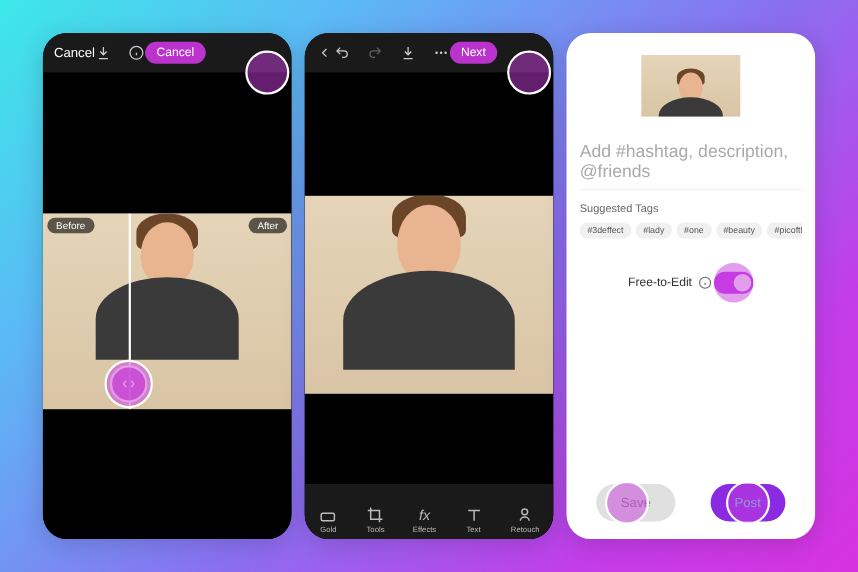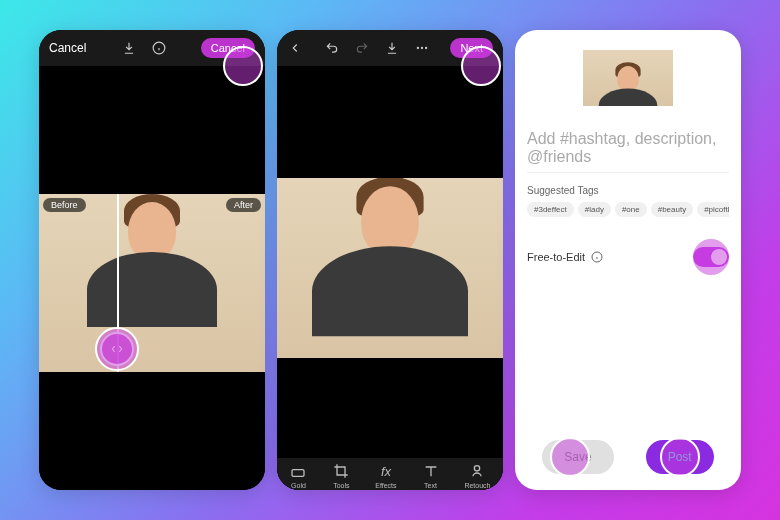--- a/index.html
+++ b/index.html
@@ -1,45 +1,45 @@
 <!DOCTYPE html>
 <html><head>
 <meta charset="utf-8">
 <style>
 *{margin:0;padding:0;box-sizing:border-box;font-family:-apple-system,Helvetica,Arial,sans-serif}
 body{width:780px;height:520px;background:linear-gradient(135deg,#3ce8e8 0%,#5cb8f5 25%,#8a6ff0 55%,#c23de8 80%,#d633e0 100%);display:flex;align-items:center;justify-content:center;gap:12px;padding:30px}
 .phone{width:226px;height:460px;background:#fff;border-radius:22px;overflow:hidden;position:relative;box-shadow:0 4px 20px rgba(0,0,0,.15)}
 .dark{background:#000}
-.topbar{height:36px;display:flex;align-items:center;justify-content:space-between;padding:0 10px;background:#1a1a1a;color:#fff;font-size:12px}
+.topbar{height:36px;display:flex;align-items:center;justify-content:flex-start;padding:0 10px;background:#1a1a1a;color:#fff;font-size:12px}
 .topbar.light{background:#fff;color:#000}
 .tb-ico{display:flex;gap:14px;align-items:center}
 .ico{width:16px;height:16px;display:flex;align-items:center;justify-content:center;color:#ccc}
 .pill{background:#b933cc;color:#fff;padding:4px 10px;border-radius:12px;font-size:11px}
 .hl{position:absolute;width:40px;height:40px;border-radius:50%;background:rgba(200,60,220,.5);border:2px solid #fff;z-index:10}
 .canvas{position:absolute;top:36px;left:0;right:0;bottom:0;background:#000}
 .pic{position:absolute;left:0;right:0;height:178px;background:linear-gradient(180deg,#e5d4b8 0%,#d9c5a5 100%);overflow:hidden}
 .person{position:absolute;left:50%;top:8px;transform:translateX(-50%)}
 .head{width:48px;height:58px;background:#e8b590;border-radius:50% 50% 45% 45%;position:relative}
 .hair{position:absolute;top:-8px;left:-4px;width:56px;height:34px;background:#6b4528;border-radius:50% 50% 20% 20%}
 .body{width:130px;height:75px;background:#3a3a3a;border-radius:50% 50% 0 0;position:absolute;top:50px;left:50%;transform:translateX(-50%)}
 .badge{position:absolute;top:4px;background:rgba(0,0,0,.6);color:#fff;font-size:9px;padding:2px 8px;border-radius:10px;z-index:5}
 .divider{position:absolute;top:0;bottom:0;width:2px;background:#fff;z-index:4}
 .knob{position:absolute;width:34px;height:34px;border-radius:50%;background:rgba(200,60,220,.7);border:2px solid #fff;display:flex;align-items:center;justify-content:center;z-index:6}
-.bottombar{position:absolute;bottom:0;left:0;right:0;height:32px;background:#1a1a1a;display:flex;justify-content:space-around;align-items:flex-start;padding:4px 0}
+.bottombar{position:absolute;bottom:0;left:0;right:0;height:50px;background:#1a1a1a;display:flex;justify-content:space-around;align-items:flex-end;padding:4px 0}
 .tool{display:flex;flex-direction:column;align-items:center;gap:2px;color:#bbb}
 .tool-lbl{font-size:7px}
 .tool-ico{width:18px;height:18px;display:flex;align-items:center;justify-content:center}
 .sheet{padding:12px;font-size:11px;color:#333}
 .thumb{width:90px;height:56px;margin:8px auto 18px;background:linear-gradient(180deg,#e5d4b8,#d9c5a5);position:relative;overflow:hidden}
 .thumb .person{transform:translateX(-50%) scale(.45);top:0}
 .input-ph{color:#aaa;font-size:16px;padding:6px 0;border-bottom:1px solid #eee;margin-bottom:12px}
 .sectlbl{font-size:10px;color:#666;margin-bottom:6px}
 .tags{display:flex;gap:4px;flex-wrap:nowrap;overflow:hidden;margin-bottom:30px}
 .tag{background:#f0f0f0;padding:3px 7px;border-radius:10px;font-size:8px;color:#555;white-space:nowrap}
-.fte{display:flex;justify-content:space-between;align-items:center;margin-bottom:8px}
+.fte{display:flex;justify-content:center;align-items:center;margin-bottom:8px}
 .toggle{width:36px;height:20px;background:#c23de8;border-radius:10px;position:relative}
 .toggle::after{content:'';position:absolute;right:2px;top:2px;width:16px;height:16px;background:#fff;border-radius:50%}
 .actions{position:absolute;bottom:16px;left:0;right:0;display:flex;justify-content:center;gap:32px}
 .btn{padding:10px 22px;border-radius:20px;font-size:12px;color:#5eead4}
 .save{background:#e0e0e0;color:#888}
 .post{background:#8a2be2}
 .title{font-size:12px;font-weight:600}
 </style>
 </head>
 <body>

